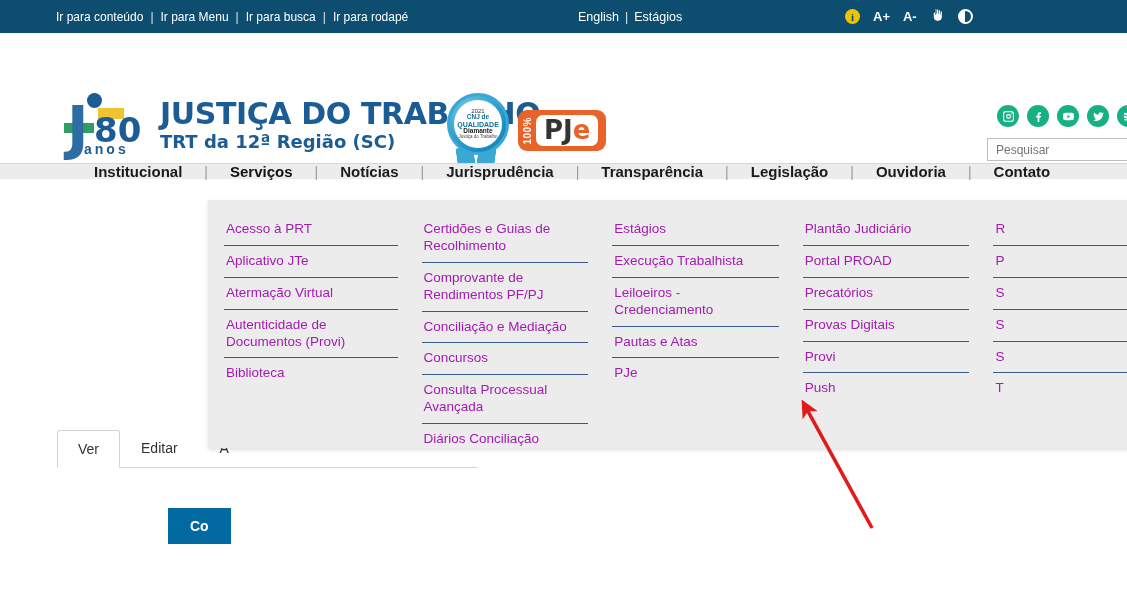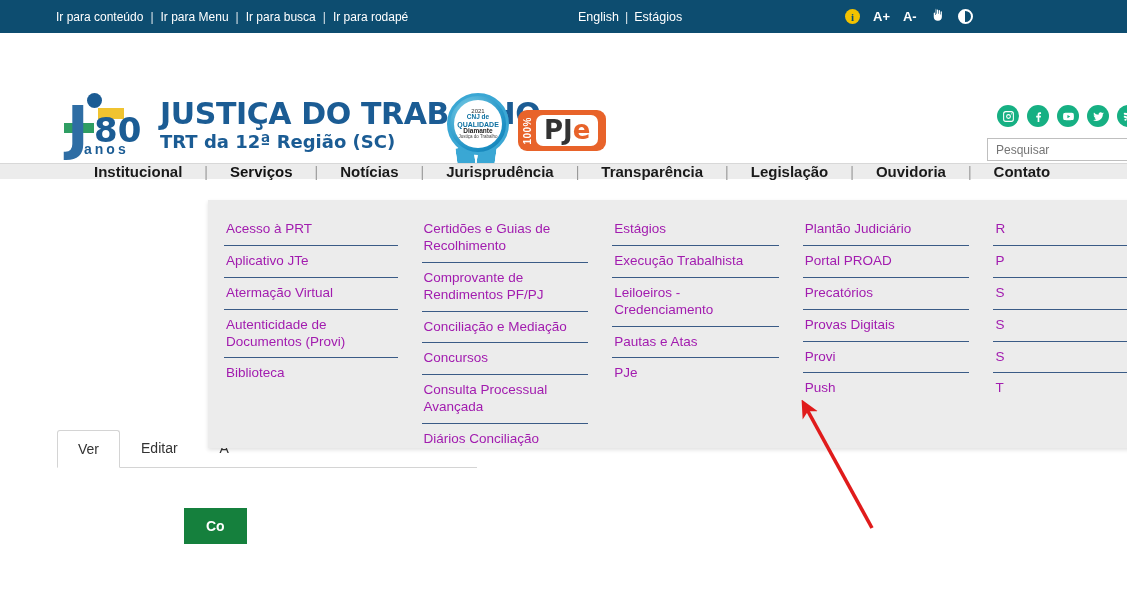--- a/index.html
+++ b/index.html
@@ -162,21 +162,21 @@
   }
   .tab {
     font-size:14px; color:#333; padding:10px 20px; cursor:pointer;
     border:1px solid transparent; background:transparent;
   }
   .tab.active {
     background:#fff; border:1px solid #d4d4d4; border-bottom:1px solid #fff;
     border-radius:3px 3px 0 0; margin-bottom:-1px;
   }
   .btn-primary {
-    position:absolute; left:184px; top:329px; background:#15803d; color:#fff;
+    position:absolute; left:168px; top:329px; background:#0369a1; color:#fff;
     font-size:14px; font-weight:bold; padding:10px 22px; border:none; cursor:pointer;
     font-family:"Liberation Sans", sans-serif; z-index:5;
   }
 
   
   .annot { position:absolute; left:0; top:0; width:1127px; height:596px; pointer-events:none; z-index:60; }
 </style>
 </head>
 <body>
 

